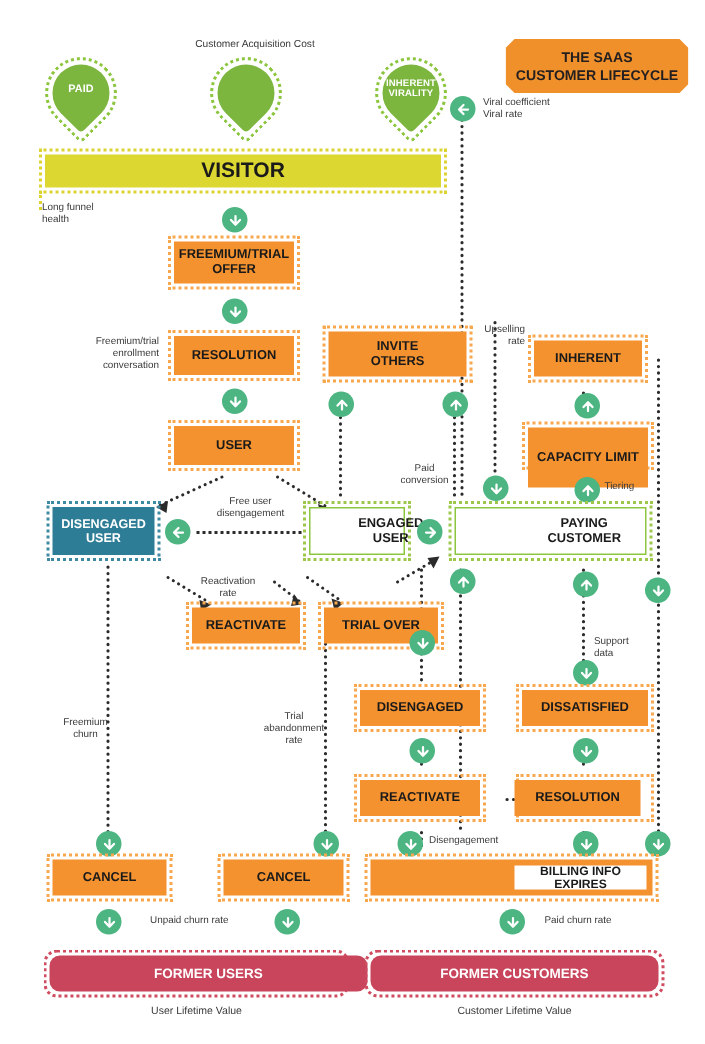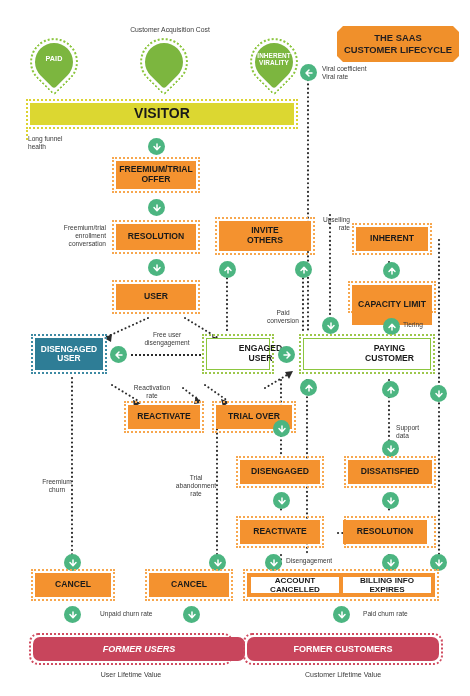--- a/index.html
+++ b/index.html
@@ -374,21 +374,20 @@
   </div>
 
   <div class="halo halo-orange" style="left:31px;top:569px;width:84px;height:32px;"></div>
   <div class="fill fill-orange" style="left:35px;top:573px;width:76px;height:24px;">CANCEL</div>
 
   <div class="halo halo-orange" style="left:145px;top:569px;width:88px;height:32px;"></div>
   <div class="fill fill-orange" style="left:149px;top:573px;width:80px;height:24px;">CANCEL</div>
 
   <div class="halo halo-orange" style="left:243px;top:569px;width:196px;height:32px;"></div>
   <div class="fill" style="left:247px;top:573px;width:188px;height:24px;background:#F4922F;"></div>
-  <div class="fill fill-white-orange" style="left:250px;top:576px;width:90px;height:18px;">ACCOUNT CANCELLED</div>
   <div class="fill fill-white-orange" style="left:342px;top:576px;width:90px;height:18px;">BILLING INFO EXPIRES</div>
 
   <div class="carrow" style="left:64px;top:606px;">
     <svg width="12" height="12" viewBox="0 0 12 12">
         <path d="M6 3 V8.6 M3 5.6 L6 8.8 L9 5.6" stroke="#fff" stroke-width="1.5" fill="none" stroke-linecap="round" stroke-linejoin="round"></path>
       </svg>
   </div>
   <div class="carrow" style="left:183px;top:606px;">
     <svg width="12" height="12" viewBox="0 0 12 12">
         <path d="M6 3 V8.6 M3 5.6 L6 8.8 L9 5.6" stroke="#fff" stroke-width="1.5" fill="none" stroke-linecap="round" stroke-linejoin="round"></path>
@@ -397,21 +396,21 @@
   <div class="lbl lbl-l" style="left:100px;top:610px;width:86px;">Unpaid churn rate</div>
 
   <div class="carrow" style="left:333px;top:606px;">
     <svg width="12" height="12" viewBox="0 0 12 12">
         <path d="M6 3 V8.6 M3 5.6 L6 8.8 L9 5.6" stroke="#fff" stroke-width="1.5" fill="none" stroke-linecap="round" stroke-linejoin="round"></path>
       </svg>
   </div>
   <div class="lbl lbl-l" style="left:363px;top:610px;width:78px;">Paid churn rate</div>
 
   <div class="halo halo-red" style="left:29px;top:633px;width:204px;height:32px;border-radius:9px;"></div>
-  <div class="fill fill-red" style="left:33px;top:637px;width:212px;height:24px;font-style:italic;">FORMER USERS</div>
+  <div class="fill fill-red" style="left:33px;top:637px;width:212px;height:24px;">FORMER USERS</div>
 
   <div class="halo halo-red" style="left:243px;top:633px;width:200px;height:32px;border-radius:9px;"></div>
   <div class="fill fill-red" style="left:247px;top:637px;width:192px;height:24px;">FORMER CUSTOMERS</div>
 
   <div class="lbl" style="left:66px;top:671px;width:130px;font-size:7px;">User Lifetime Value</div>
   <div class="lbl" style="left:278px;top:671px;width:130px;font-size:7px;">Customer Lifetime Value</div>
 
 </div>
 
 </body></html>

